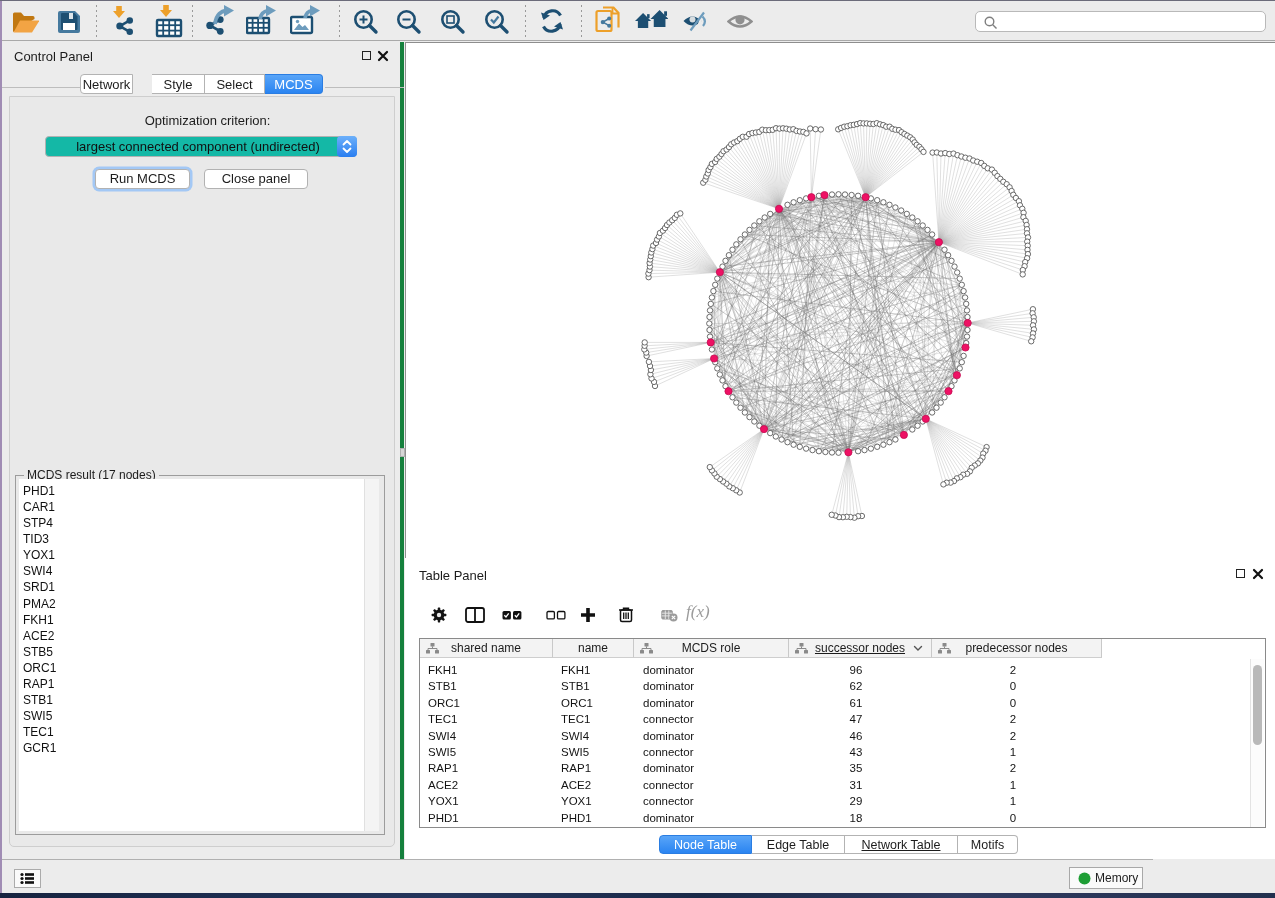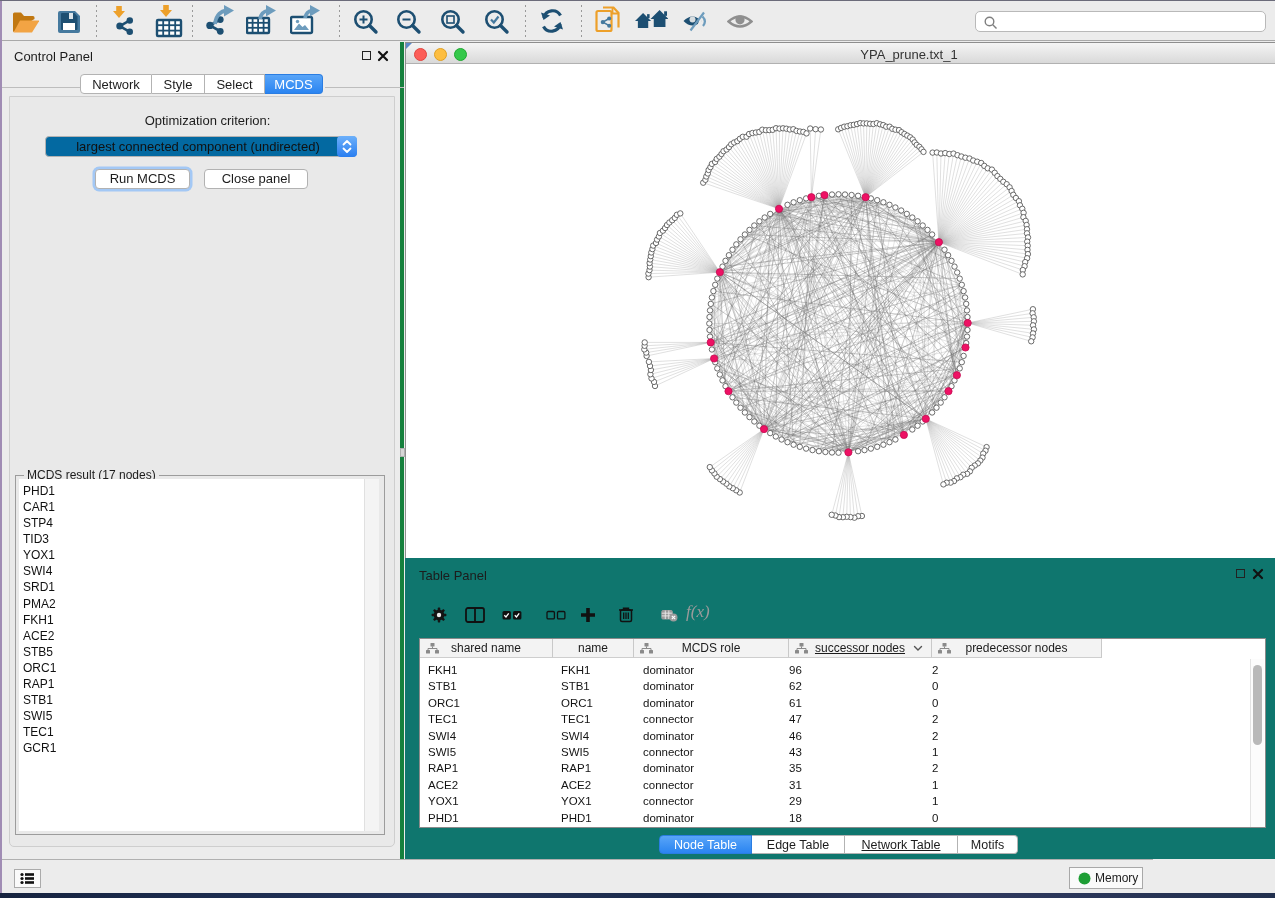--- a/index.html
+++ b/index.html
@@ -25,21 +25,21 @@
 .winbtn-sq { width:9px; height:9px; border:1.4px solid #222; }
 .tabline { top:45px; height:1px; background:#bdbdbd; }
 .tab { position:absolute; top:32px; height:20px; border:1px solid #b3b3b3; background:#fff;
   font-size:13px; color:#1c1c1c; text-align:center; line-height:19px; border-left:none; }
 .tab.first { border-left:1px solid #b3b3b3; border-radius:4px 0 0 4px; }
 .tab.last { border-radius:0 4px 4px 0; }
 .tab.sel { background:linear-gradient(#59a5f8,#2a84f1); color:#fff; border-color:#2a7de2; }
 #tabcontent { left:7px; top:54px; width:386px; height:751px; background:#e9e9e9;
   border:1px solid #cecece; border-radius:0 0 5px 5px; }
 #optlabel { left:0; top:71px; width:402px; text-align:center; font-size:13px; color:#1c1c1c;padding-left:9px; }
-#combo { left:43px; top:94px; width:312px; height:21px; background:#0369a1; border:1px solid #b2b2b2; border-radius:4px;
+#combo { left:43px; top:94px; width:312px; height:21px; background:#14b8a6; border:1px solid #b2b2b2; border-radius:4px;
   font-size:13px; color:#111; line-height:19px; text-align:center; padding-right:6px; }
 #combo-step { right:-1px; top:-1px; width:20px; height:21px; border-radius:4px;
   background:linear-gradient(#6cb0fb,#2a7ef0); position:absolute; }
 .btn { position:absolute; top:127px; height:20px; background:#fff; border:1px solid #b2b2b2; border-radius:4px;
   font-size:13px; color:#1c1c1c; text-align:center; line-height:18px; }
 #runbtn { left:93px; width:95px; box-shadow:0 0 0 2.5px #a3c8f5; }
 #closebtn { left:202px; width:104px; }
 #fieldset { left:13px; top:433px; width:370px; height:360px; border:1px solid #9c9c9c; }
 #fieldset-label { left:22px; top:426px; background:#e9e9e9; padding:0 3px; font-size:12px; color:#1c1c1c; }
 #mcdslist { left:17px; top:437px; width:360px; height:352px; background:#fff; }
@@ -47,29 +47,29 @@
 #mcds-sb { left:345px; top:0; width:15px; height:352px; background:#f4f4f4; border-left:1px solid #e0e0e0; position:absolute; }
 
 
 #netframe { left:405px; top:42px; width:870px; height:516px; background:#fff; border:1px solid #8e8e8e; border-right:none; }
 #nettitle { left:0; top:0; width:869px; height:21px; background:linear-gradient(#f5f5f5,#d9d9d9); border-bottom:1px solid #b1b1b1; }
 .light { position:absolute; top:4.5px; width:13px; height:13px; border-radius:50%; }
 #nettitle-text { text-align:center; top:4px; font-size:13px; color:#333; position:absolute; left:0; width:1006px; }
 #netcanvas { left:0; top:22px; width:869px; height:494px; background:#fff; }
 
 
-#tpanel { left:405px; top:558px; width:870px; height:301px; background:#0f766e; }
+#tpanel { left:405px; top:558px; width:870px; height:301px; background:#ffffff; }
 #tp-title { left:14px; top:10px; font-size:13px; color:#1c1c1c; position:absolute; }
 #ttoolbar { left:14px; top:36px; width:842px; height:44px; position:absolute; }
 #tablebox { left:14px; top:80px; width:847px; height:190px; background:#fff; border:1px solid #8a8a8a; position:absolute; }
 .th { position:absolute; top:0; height:19px; background:#f3f3f3; border-right:1px solid #c9c9c9; border-bottom:1px solid #cecece;
   font-size:12px; color:#1c1c1c; text-align:center; line-height:19px; }
 .tr { position:absolute; left:0; width:825px; height:16.4px; font-size:11.5px; color:#141414; }
 .tc { position:absolute; top:1.5px; }
-.num { text-align:left; }
+.num { text-align:center; }
 #tscroll { position:absolute; right:1px; top:20px; width:14px; height:168px; background:#fcfcfc; border-left:1px solid #e3e3e3; }
 #tthumb { position:absolute; left:2px; top:6px; width:9px; height:80px; background:#b9b9b9; border-radius:5px; }
 .btab { position:absolute; top:277px; height:19px; border:1px solid #b3b3b3; background:#fff; border-left:none;
   font-size:12.5px; color:#1c1c1c; text-align:center; line-height:18px; }
 .btab.first { border-left:1px solid #b3b3b3; border-radius:4px 0 0 4px; }
 .btab.last { border-radius:0 4px 4px 0; }
 .btab.sel { background:linear-gradient(#59a5f8,#2a84f1); color:#fff; border-color:#2a7de2; }
 
 
 #statusbar { left:2px; top:859px; width:1151px; height:34px; background:#ececec; border-top:1px solid #b0b0b0; }
@@ -232,21 +232,21 @@
 </div>
 
 <div class="abs" id="cpanel">
   <div class="abs" id="cp-title">Control Panel</div>
   <div class="abs winbtn-sq" style="left:360px; top:9px;"></div>
   <svg class="abs" style="left:375px; top:8px;" width="12" height="12" viewBox="0 0 12 12">
       <path d="M2 2L10 10M10 2L2 10" stroke="#111" stroke-width="2.2" stroke-linecap="round"></path>
     </svg>
   <div class="abs tabline" style="left:0; width:80px;"></div>
   <div class="abs tabline" style="left:323px; width:79px;"></div>
-  <div class="tab first" style="left:78px; width:72px;">Network</div>
+  <div class="tab first" style="left:78px; width:53px;">Network</div>
   <div class="tab" style="left:150px; width:53px;">Style</div>
   <div class="tab" style="left:203px; width:60px;">Select</div>
   <div class="tab sel last" style="left:263px; width:58px;">MCDS</div>
   <div class="abs" id="tabcontent"></div>
   <div class="abs" id="optlabel">Optimization criterion:</div>
   <div class="abs" id="combo">largest connected component (undirected)
     <div id="combo-step">
       <svg width="20" height="21" viewBox="0 0 20 21">
           <path d="M6.5 8.5L10 5L13.5 8.5M6.5 12.5L10 16L13.5 12.5" stroke="#fff" stroke-width="1.8" fill="none" stroke-linecap="round" stroke-linejoin="round"></path>
         </svg>
@@ -272,29 +272,20 @@
       <div class="it" style="top:197.8px">RAP1</div>
       <div class="it" style="top:213.9px">STB1</div>
       <div class="it" style="top:230.0px">SWI5</div>
       <div class="it" style="top:246.1px">TEC1</div>
       <div class="it" style="top:262.1px">GCR1</div>
     <div id="mcds-sb"></div>
   </div>
 </div>
 
 <div class="abs" id="netframe">
-  <div class="abs" id="nettitle">
-    <svg style="position:absolute;left:0;top:0" width="6" height="6">
-        <path d="M0 0L6 0L0 6Z" fill="#4176c0" opacity="0.85"></path>
-      </svg>
-    <div class="light" style="left:8px; background:#fc5d57; border:0.5px solid #e0443e;"></div>
-    <div class="light" style="left:28px; background:#fdbe41; border:0.5px solid #dfa023;"></div>
-    <div class="light" style="left:48px; background:#35c84b; border:0.5px solid #1fa831;"></div>
-    <div id="nettitle-text">YPA_prune.txt_1</div>
-  </div>
   <div class="abs" id="netcanvas">
     <svg id="netsvg" width="869" height="494" viewBox="0 0 869 494">
         <path d="M304.7 277.4L561.7 258.0M313.9 207.2L555.8 219.8M532.9 177.2L561.0 245.4M532.9 177.2L326.5 332.3M459.6 132.2L303.5 252.0M358.0 364.1L548.5 201.6M358.0 364.1L304.0 245.4M373.0 143.8L307.4 226.1M532.9 177.2L412.9 130.8M442.4 387.3L560.2 238.9M519.8 353.8L387.6 137.3M459.6 132.2L326.5 332.3M405.4 132.2L303.5 252.0M313.9 207.2L464.9 383.6M519.8 353.8L305.9 284.5M442.4 387.3L521.5 164.9M405.4 132.2L330.3 179.4M459.6 132.2L560.2 278.1M459.6 132.2L326.5 184.7M459.6 132.2L307.4 226.1M550.9 310.2L560.2 238.9M308.1 293.5L553.7 303.4M442.4 387.3L343.5 164.9M358.0 364.1L316.5 201.6M559.5 282.5L316.5 201.6M373.0 143.8L506.3 152.5M542.5 326.2L319.5 321.2M442.4 387.3L495.2 145.5M358.0 364.1L319.5 321.2M532.9 177.2L348.3 356.5M358.0 364.1L313.8 309.5M313.9 207.2L559.1 232.5M373.0 143.8L500.8 148.9M459.6 132.2L334.5 174.3M550.9 310.2L348.3 356.5M519.8 353.8L316.5 315.4M322.5 326.2L304.8 238.9M313.9 207.2L309.2 297.2M304.7 277.4L477.4 137.3M532.9 177.2L471.2 135.2M459.6 132.2L338.9 169.5M442.4 387.3L319.5 195.8M313.9 207.2L553.7 303.4M442.4 387.3L557.6 290.9M550.9 310.2L561.0 245.4M308.1 293.5L561.5 265.0M322.5 326.2L412.9 386.2M322.5 326.2L506.3 364.5M304.7 277.4L561.5 252.0M550.9 310.2L334.5 342.7M497.9 369.9L419.4 387.0M532.9 177.2L358.7 152.5M532.9 177.2L334.5 174.3M308.1 293.5L559.1 232.5M542.5 326.2L419.4 387.0M442.4 387.3L464.9 133.4M459.6 132.2L477.4 379.7M313.9 207.2L445.6 130.0M542.5 326.2L303.3 258.5M532.9 177.2L561.0 271.6M418.5 130.1L387.6 379.7M373.0 143.8L311.3 213.6M405.4 132.2L559.1 232.5M373.0 143.8L560.2 238.9M519.8 353.8L560.2 278.1M405.4 132.2L348.3 160.5M550.9 310.2L483.5 377.2M561.7 258.0L303.3 258.5M322.5 326.2L375.6 374.5M405.4 132.2L412.9 386.2M519.8 353.8L458.5 385.1M442.4 387.3L538.5 332.3M459.6 132.2L322.5 326.2M358.0 364.1L432.5 129.3M313.9 207.2L311.3 303.4M313.9 207.2L439.0 129.5M313.9 207.2L348.3 356.5M459.6 132.2L538.5 184.7M542.5 326.2L369.8 371.5M322.5 326.2L369.8 371.5M373.0 143.8L489.4 374.5M373.0 143.8L483.5 139.8M561.7 258.0L412.9 130.8M542.5 326.2L511.6 156.3M373.0 143.8L303.5 252.0M532.9 177.2L426.0 129.5M373.0 143.8L338.9 347.5M304.7 277.4L495.2 145.5M442.4 387.3L393.8 135.2M559.5 282.5L551.2 207.5M519.8 353.8L304.0 271.6M373.0 143.8L309.2 219.8M550.9 310.2L516.7 160.5M405.4 132.2L375.6 374.5M442.4 387.3L316.5 315.4M561.7 258.0L358.0 364.1M358.0 364.1L304.8 238.9M373.0 143.8L557.6 226.1M418.5 130.1L483.5 377.2M373.0 143.8L412.9 386.2M532.9 177.2L483.5 377.2M519.8 353.8L511.6 156.3M497.9 369.9L338.9 347.5M405.4 132.2L555.8 297.2M459.6 132.2L303.3 258.5M304.7 277.4L489.4 374.5M459.6 132.2L538.5 332.3M418.5 130.1L343.5 352.1M559.5 282.5L426.0 129.5M418.5 130.1L511.6 360.7M373.0 143.8L530.5 342.7M561.7 258.0L305.9 284.5M358.0 364.1L521.5 164.9M542.5 326.2L555.8 219.8M559.5 282.5L521.5 164.9M304.7 277.4L555.8 219.8M532.9 177.2L526.1 347.5M519.8 353.8L526.1 169.5M313.9 207.2L516.7 160.5M418.5 130.1L303.5 252.0M561.7 258.0L464.9 383.6M358.0 364.1L353.4 156.3M358.0 364.1L489.4 142.5M304.7 277.4L309.2 219.8M532.9 177.2L506.3 364.5M373.0 143.8L458.5 385.1M519.8 353.8L538.5 184.7M373.0 143.8L545.5 321.2M542.5 326.2L561.5 252.0M373.0 143.8L464.9 133.4M459.6 132.2L400.1 383.6M418.5 130.1L442.4 387.3M561.7 258.0L343.5 352.1M459.6 132.2L343.5 352.1M459.6 132.2L309.2 219.8M373.0 143.8L326.5 332.3M442.4 387.3L555.8 297.2M561.7 258.0L521.5 164.9M459.6 132.2L319.5 195.8M519.8 353.8L516.7 160.5M459.6 132.2L348.3 160.5M442.4 387.3L338.9 347.5M497.9 369.9L307.4 226.1M313.9 207.2L381.5 139.8M532.9 177.2L305.9 232.5M405.4 132.2L316.5 201.6M418.5 130.1L334.5 174.3M313.9 207.2L464.9 133.4M304.7 277.4L542.1 190.2M313.9 207.2L316.5 315.4M358.0 364.1L464.9 383.6M561.7 258.0L426.0 387.5M313.9 207.2L426.0 387.5M313.9 207.2L412.9 386.2M308.1 293.5L452.1 386.2M304.7 277.4L322.9 190.2M532.9 177.2L330.3 337.6M442.4 387.3L561.5 265.0M442.4 387.3L319.5 321.2M442.4 387.3L309.2 297.2M442.4 387.3L348.3 356.5M322.5 326.2L387.6 137.3M459.6 132.2L305.9 232.5M358.0 364.1L452.1 130.8M373.0 143.8L471.2 135.2M532.9 177.2L304.0 271.6M497.9 369.9L358.7 152.5M519.8 353.8L500.8 148.9M532.9 177.2L464.9 133.4M358.0 364.1L553.7 303.4M358.0 364.1L561.5 252.0M418.5 130.1L511.6 156.3M459.6 132.2L364.2 368.1M442.4 387.3L489.4 142.5M532.9 177.2L381.5 139.8M373.0 143.8L471.2 381.8M532.9 177.2L307.4 226.1M519.8 353.8L322.9 190.2M497.9 369.9L426.0 129.5M519.8 353.8L464.9 133.4M497.9 369.9L548.5 315.4M373.0 143.8L319.5 321.2M304.7 277.4L548.5 315.4M542.5 326.2L375.6 374.5M373.0 143.8L381.5 377.2M418.5 130.1L489.4 374.5M308.1 293.5L532.9 177.2M313.9 207.2L387.6 137.3M308.1 293.5L322.9 190.2M532.9 177.2L432.5 387.7M373.0 143.8L483.5 377.2M308.1 293.5L400.1 133.4M405.4 132.2L464.9 133.4M313.9 207.2L387.6 379.7M313.9 207.2L458.5 385.1M519.8 353.8L369.8 371.5M313.9 207.2L548.5 315.4M442.4 387.3L557.6 226.1M559.5 282.5L343.5 164.9M373.0 143.8L561.0 245.4M358.0 364.1L311.3 213.6M559.5 282.5L326.5 332.3M418.5 130.1L419.4 387.0M358.0 364.1L538.5 332.3M418.5 130.1L553.7 213.6M405.4 132.2L471.2 381.8M322.5 326.2L348.3 160.5M418.5 130.1L353.4 156.3M532.9 177.2L393.8 135.2M358.0 364.1L445.6 130.0M358.0 364.1L532.9 177.2M358.0 364.1L426.0 387.5M459.6 132.2L353.4 360.7M373.0 143.8L303.3 258.5M373.0 143.8L519.8 353.8M373.0 143.8L561.5 252.0M358.0 364.1L439.0 129.5M313.9 207.2L364.2 148.9M358.0 364.1L538.5 184.7M373.0 143.8L330.3 337.6M373.0 143.8L561.5 265.0M358.0 364.1L506.3 364.5M418.5 130.1L500.8 148.9M313.9 207.2L375.6 374.5" fill="none" stroke="#8a8a8a" stroke-opacity="0.30" stroke-width="0.75"></path>
         <path d="M561.7 258.0L307.4 226.1M405.4 132.2L521.5 164.9M322.5 326.2L553.7 303.4M373.0 143.8L526.1 347.5M373.0 143.8L532.9 177.2M308.1 293.5L353.4 156.3M373.0 143.8L555.8 219.8M442.4 387.3L534.7 337.6M405.4 132.2L358.0 364.1M313.9 207.2L471.2 381.8M459.6 132.2L311.3 303.4M322.5 326.2L542.1 190.2M519.8 353.8L412.9 386.2M442.4 387.3L483.5 139.8M442.4 387.3L313.9 207.2M532.9 177.2L313.9 207.2M532.9 177.2L338.9 169.5M308.1 293.5L526.1 169.5M532.9 177.2L548.5 315.4M542.5 326.2L560.2 238.9M405.4 132.2L530.5 342.7M561.7 258.0L516.7 356.5M542.5 326.2L393.8 135.2M532.9 177.2L305.9 284.5M442.4 387.3L471.2 135.2M459.6 132.2L338.9 347.5M542.5 326.2L471.2 381.8M313.9 207.2L348.3 160.5M373.0 143.8L477.4 379.7M405.4 132.2L338.9 347.5M459.6 132.2L358.0 364.1M561.7 258.0L477.4 137.3M418.5 130.1L381.5 377.2M418.5 130.1L375.6 374.5M442.4 387.3L334.5 342.7M373.0 143.8L369.8 371.5M313.9 207.2L477.4 137.3M519.8 353.8L326.5 184.7M373.0 143.8L432.5 387.7M405.4 132.2L506.3 364.5M442.4 387.3L303.3 258.5M532.9 177.2L560.2 238.9M373.0 143.8L516.7 356.5M358.0 364.1L311.3 303.4M308.1 293.5L393.8 381.8M519.8 353.8L326.5 332.3M442.4 387.3L309.2 219.8M497.9 369.9L555.8 297.2M532.9 177.2L364.2 368.1M313.9 207.2L338.9 347.5M519.8 353.8L313.9 207.2M322.5 326.2L560.2 238.9M358.0 364.1L489.4 374.5M532.9 177.2L319.5 321.2M373.0 143.8L511.6 360.7M373.0 143.8L538.5 332.3M532.9 177.2L412.9 386.2M405.4 132.2L316.5 315.4M442.4 387.3L511.6 360.7M373.0 143.8L326.5 184.7M559.5 282.5L373.0 143.8M459.6 132.2L381.5 139.8M550.9 310.2L526.1 169.5M532.9 177.2L348.3 160.5M532.9 177.2L309.2 297.2M459.6 132.2L483.5 377.2M405.4 132.2L483.5 139.8M532.9 177.2L369.8 371.5M442.4 387.3L548.5 315.4M373.0 143.8L442.4 387.3M313.9 207.2L519.8 353.8M532.9 177.2L304.8 238.9M358.0 364.1L555.8 219.8M459.6 132.2L561.5 265.0M442.4 387.3L375.6 374.5M358.0 364.1L557.6 226.1M561.7 258.0L506.3 364.5M459.6 132.2L489.4 374.5M550.9 310.2L313.9 207.2M532.9 177.2L364.2 148.9M532.9 177.2L483.5 139.8M358.0 364.1L303.5 265.0M313.9 207.2L553.7 213.6M497.9 369.9L319.5 195.8M550.9 310.2L506.3 152.5M561.7 258.0L334.5 342.7M442.4 387.3L311.3 303.4M519.8 353.8L553.7 303.4M559.5 282.5L381.5 377.2M442.4 387.3L530.5 342.7M442.4 387.3L303.5 265.0M497.9 369.9L445.6 130.0M550.9 310.2L375.6 374.5M358.0 364.1L511.6 156.3M561.7 258.0L526.1 347.5M542.5 326.2L322.5 326.2M519.8 353.8L432.5 129.3M532.9 177.2L316.5 201.6M532.9 177.2L311.3 303.4M405.4 132.2L319.5 195.8M373.0 143.8L439.0 129.5M497.9 369.9L311.3 303.4M442.4 387.3L381.5 139.8M497.9 369.9L471.2 135.2M308.1 293.5L309.2 219.8M308.1 293.5L439.0 129.5M313.9 207.2L369.8 371.5M519.8 353.8L439.0 129.5M532.9 177.2L432.5 129.3M373.0 143.8L316.5 315.4M459.6 132.2L530.5 342.7M442.4 387.3L560.2 278.1M373.0 143.8L316.5 201.6M358.0 364.1L303.3 258.5M532.9 177.2L393.8 381.8M358.0 364.1L561.0 271.6M532.9 177.2L375.6 374.5M313.9 207.2L319.5 321.2M532.9 177.2L555.8 297.2M550.9 310.2L511.6 156.3M459.6 132.2L319.5 321.2M442.4 387.3L353.4 156.3M459.6 132.2L542.1 190.2M561.7 258.0L364.2 368.1M442.4 387.3L445.6 130.0M373.0 143.8L521.5 164.9M559.5 282.5L538.5 184.7M542.5 326.2L483.5 377.2M308.1 293.5L381.5 377.2M358.0 364.1L458.5 385.1M358.0 364.1L364.2 148.9M497.9 369.9L561.5 252.0M497.9 369.9L373.0 143.8M497.9 369.9L304.8 238.9M532.9 177.2L381.5 377.2M373.0 143.8L305.9 284.5M532.9 177.2L452.1 130.8M561.7 258.0L338.9 169.5M532.9 177.2L477.4 379.7M322.5 326.2L532.9 177.2M519.8 353.8L381.5 377.2M497.9 369.9L412.9 130.8M442.4 387.3L334.5 174.3M442.4 387.3L353.4 360.7M358.0 364.1L316.5 315.4M532.9 177.2L458.5 385.1M308.1 293.5L471.2 381.8M442.4 387.3L553.7 303.4M459.6 132.2L364.2 148.9M519.8 353.8L387.6 379.7M418.5 130.1L560.2 278.1M313.9 207.2L426.0 129.5M497.9 369.9L406.5 385.1M322.5 326.2L557.6 226.1M550.9 310.2L348.3 160.5M519.8 353.8L400.1 383.6M405.4 132.2L545.5 195.8M442.4 387.3L358.7 152.5M519.8 353.8L561.0 271.6M373.0 143.8L322.9 190.2M559.5 282.5L412.9 386.2M308.1 293.5L483.5 139.8M442.4 387.3L500.8 148.9M373.0 143.8L387.6 379.7M550.9 310.2L412.9 130.8M308.1 293.5L555.8 219.8M519.8 353.8L426.0 387.5M442.4 387.3L516.7 356.5M559.5 282.5L375.6 374.5M373.0 143.8L555.8 297.2M358.0 364.1L322.9 190.2M405.4 132.2L393.8 381.8M358.0 364.1L545.5 321.2M304.7 277.4L526.1 169.5M532.9 177.2L303.5 265.0M532.9 177.2L358.0 364.1M304.7 277.4L555.8 297.2M405.4 132.2L511.6 156.3M532.9 177.2L445.6 130.0M322.5 326.2L303.5 265.0M304.7 277.4L545.5 195.8M358.0 364.1L561.0 245.4M373.0 143.8L348.3 356.5M459.6 132.2L426.0 387.5M313.9 207.2L471.2 135.2" fill="none" stroke="#6f6f6f" stroke-opacity="0.46" stroke-width="0.8"></path>
         <path d="M373.0 143.8L297.2 117.7M373.0 143.8L299.4 114.8M373.0 143.8L300.3 111.5M373.0 143.8L301.8 108.5M373.0 143.8L302.6 105.0M373.0 143.8L304.4 102.1M373.0 143.8L305.9 98.9M373.0 143.8L309.1 97.0M373.0 143.8L310.7 93.9M373.0 143.8L313.4 91.7M373.0 143.8L315.5 89.0M373.0 143.8L317.5 86.2M373.0 143.8L320.6 84.5M373.0 143.8L323.0 82.1M373.0 143.8L325.2 79.3M373.0 143.8L328.1 77.5M373.0 143.8L331.3 76.1M373.0 143.8L333.9 73.8M373.0 143.8L336.8 71.8M373.0 143.8L340.5 71.7M373.0 143.8L343.1 69.0M373.0 143.8L346.4 68.0M373.0 143.8L349.9 67.5M373.0 143.8L353.3 66.9M373.0 143.8L356.3 64.7M373.0 143.8L359.9 65.2M373.0 143.8L363.3 65.1M373.0 143.8L366.7 64.8M373.0 143.8L370.0 63.2M373.0 143.8L373.5 63.6M373.0 143.8L377.0 63.3M373.0 143.8L380.4 63.7M373.0 143.8L383.8 64.5M373.0 143.8L387.3 64.2M373.0 143.8L390.5 65.9M373.0 143.8L393.9 66.5M373.0 143.8L397.3 66.9M373.0 143.8L400.5 68.4M405.4 132.2L404.2 63.5M405.4 132.2L409.6 64.2M405.4 132.2L414.9 64.5M459.6 132.2L432.2 64.3M459.6 132.2L435.1 62.9M459.6 132.2L438.2 61.7M459.6 132.2L441.4 61.2M459.6 132.2L444.6 60.2M459.6 132.2L447.8 59.8M459.6 132.2L451.0 59.1M459.6 132.2L454.2 58.1M459.6 132.2L457.5 58.4M459.6 132.2L460.8 58.4M459.6 132.2L464.1 58.8M459.6 132.2L467.4 59.0M459.6 132.2L470.8 58.2M459.6 132.2L474.0 59.3M459.6 132.2L477.2 60.1M459.6 132.2L480.2 61.7M459.6 132.2L483.6 61.7M459.6 132.2L486.3 63.8M459.6 132.2L489.5 64.7M459.6 132.2L493.0 65.1M459.6 132.2L495.6 67.2M459.6 132.2L498.4 69.0M459.6 132.2L501.3 70.6M459.6 132.2L504.2 72.3M459.6 132.2L506.7 74.5M459.6 132.2L508.6 77.4M459.6 132.2L510.7 79.9M459.6 132.2L513.4 81.8M459.6 132.2L515.5 84.3M459.6 132.2L517.5 86.9M532.9 177.2L526.6 87.6M532.9 177.2L530.8 87.5M532.9 177.2L535.0 88.5M532.9 177.2L539.2 88.1M532.9 177.2L543.3 89.0M532.9 177.2L547.5 88.6M532.9 177.2L551.5 90.2M532.9 177.2L555.4 91.5M532.9 177.2L559.4 92.7M532.9 177.2L563.5 93.5M532.9 177.2L567.2 95.5M532.9 177.2L571.2 96.7M532.9 177.2L575.2 98.0M532.9 177.2L578.3 100.9M532.9 177.2L581.7 103.3M532.9 177.2L585.9 104.6M532.9 177.2L588.7 107.8M532.9 177.2L591.4 111.1M532.9 177.2L594.3 113.9M532.9 177.2L597.3 116.8M532.9 177.2L600.7 119.2M532.9 177.2L603.6 122.3M532.9 177.2L605.6 126.0M532.9 177.2L607.3 129.8M532.9 177.2L609.9 133.0M532.9 177.2L612.9 136.2M532.9 177.2L614.0 140.3M532.9 177.2L616.3 143.8M532.9 177.2L617.6 147.8M532.9 177.2L617.4 152.2M532.9 177.2L619.7 155.9M532.9 177.2L620.6 160.0M532.9 177.2L621.0 164.2M532.9 177.2L621.0 168.3M532.9 177.2L622.0 172.4M532.9 177.2L621.2 176.6M532.9 177.2L621.7 180.7M532.9 177.2L621.5 184.9M532.9 177.2L621.9 189.1M532.9 177.2L621.1 193.2M532.9 177.2L619.2 197.1M532.9 177.2L618.6 201.2M532.9 177.2L616.8 205.0M532.9 177.2L616.7 209.4M561.7 258.0L626.9 244.2M561.7 258.0L626.6 248.3M561.7 258.0L627.7 252.3M561.7 258.0L627.9 256.3M561.7 258.0L627.0 260.3M561.7 258.0L627.9 264.4M561.7 258.0L627.0 268.4M561.7 258.0L626.6 272.4M561.7 258.0L625.2 276.3M519.8 353.8L580.6 382.1M519.8 353.8L579.5 385.7M519.8 353.8L577.2 388.6M519.8 353.8L576.5 392.6M519.8 353.8L574.3 395.6M519.8 353.8L571.9 398.4M519.8 353.8L568.7 400.5M519.8 353.8L565.7 402.8M519.8 353.8L563.9 406.4M519.8 353.8L561.1 408.8M519.8 353.8L557.2 409.7M519.8 353.8L554.4 412.2M519.8 353.8L550.8 413.4M519.8 353.8L548.0 416.1M519.8 353.8L544.6 417.6M519.8 353.8L540.7 417.7M519.8 353.8L537.4 419.4M442.4 387.3L455.9 451.0M442.4 387.3L452.1 451.2M442.4 387.3L448.4 452.7M442.4 387.3L444.5 452.1M442.4 387.3L440.7 451.8M442.4 387.3L436.9 452.2M442.4 387.3L433.0 452.1M442.4 387.3L429.4 450.5M442.4 387.3L425.7 449.8M358.0 364.1L333.7 427.5M358.0 364.1L330.2 425.3M358.0 364.1L326.8 423.2M358.0 364.1L323.3 421.4M358.0 364.1L320.4 418.7M358.0 364.1L317.1 416.5M358.0 364.1L313.9 414.1M358.0 364.1L310.7 411.7M358.0 364.1L308.4 408.4M358.0 364.1L305.9 405.4M358.0 364.1L303.8 402.1M308.1 293.5L249.0 321.0M308.1 293.5L248.0 316.9M308.1 293.5L245.5 313.4M308.1 293.5L244.4 309.3M308.1 293.5L244.9 305.0M308.1 293.5L244.0 301.0M308.1 293.5L242.9 296.9M304.7 277.4L240.6 291.0M304.7 277.4L240.2 287.6M304.7 277.4L238.3 284.4M304.7 277.4L238.6 280.8M304.7 277.4L238.7 277.4M313.9 207.2L242.6 212.2M313.9 207.2L242.4 208.6M313.9 207.2L243.5 205.1M313.9 207.2L243.9 201.6M313.9 207.2L243.6 198.0M313.9 207.2L244.2 194.5M313.9 207.2L244.8 191.1M313.9 207.2L245.3 187.5M313.9 207.2L246.4 184.1M313.9 207.2L247.2 180.6M313.9 207.2L250.0 178.0M313.9 207.2L251.1 174.6M313.9 207.2L252.9 171.5M313.9 207.2L253.9 168.0M313.9 207.2L256.9 165.7M313.9 207.2L259.1 163.0M313.9 207.2L261.0 160.0M313.9 207.2L263.4 157.5M313.9 207.2L266.2 155.2M313.9 207.2L268.8 152.9M313.9 207.2L270.9 149.8M313.9 207.2L274.3 148.4" fill="none" stroke="#a8a8a8" stroke-opacity="0.55" stroke-width="0.65"></path>
         <g fill="#fff" stroke="#525252" stroke-width="0.85">
           <circle cx="303.3" cy="258.5" r="2.7"></circle>
           <circle cx="303.5" cy="252.0" r="2.7"></circle>
           <circle cx="304.0" cy="245.4" r="2.7"></circle>
           <circle cx="304.8" cy="238.9" r="2.7"></circle>

